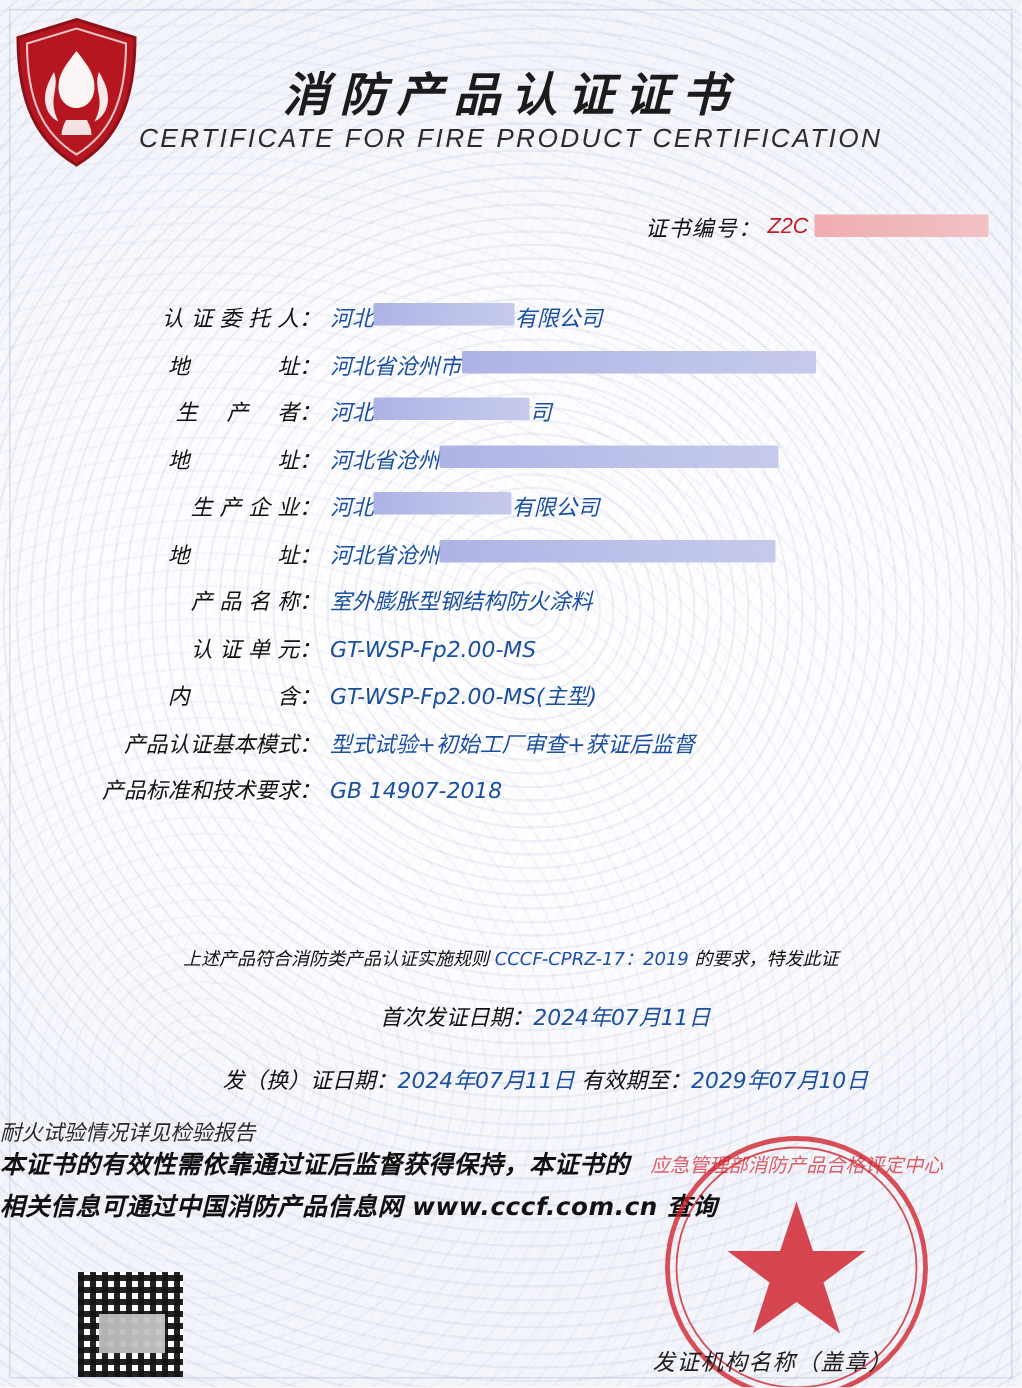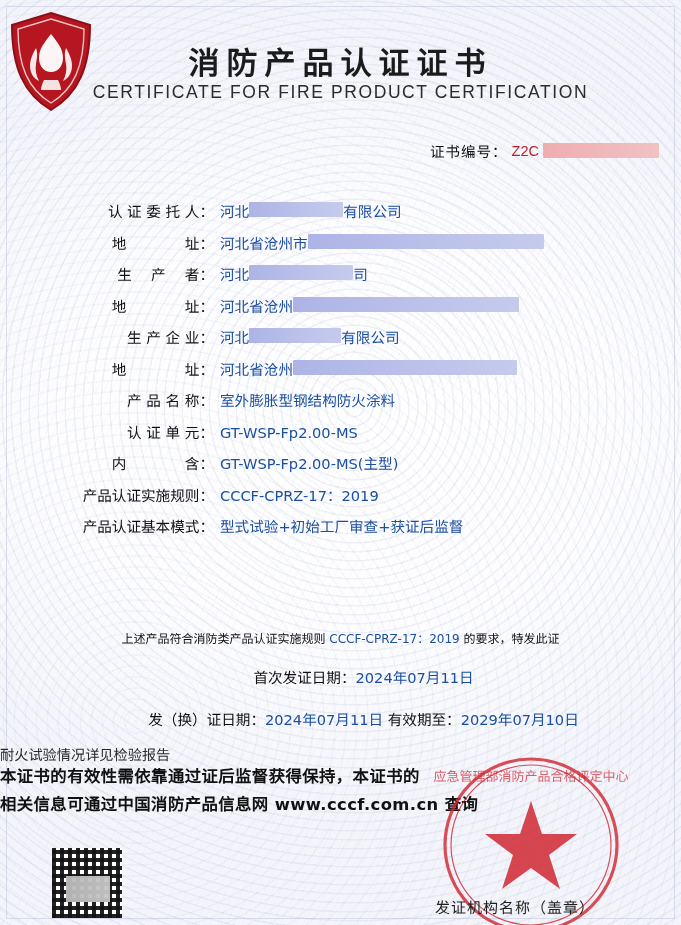--- a/index.html
+++ b/index.html
@@ -11,20 +11,21 @@
     font-family: "DejaVu Sans", "Liberation Sans", sans-serif;
   }
   .cert {
     position: relative;
     width: 681px;
     height: 925px;
     overflow: hidden;
     background:
       radial-gradient(ellipse 520px 380px at 50% 46%, #ffffff 0%, #fdfdff 55%, #f4f5fb 100%),
       #f6f6fb;
+    font-style: italic;
   }
   
   .bg-texture {
     position: absolute;
     inset: 0;
     background-image:
       repeating-radial-gradient(circle at 52% 44%, rgba(160,170,205,0.16) 0px, rgba(160,170,205,0.16) 1px, rgba(255,255,255,0) 2px, rgba(255,255,255,0) 9px),
       repeating-radial-gradient(circle at 20% 78%, rgba(170,178,210,0.10) 0px, rgba(170,178,210,0.10) 1px, rgba(255,255,255,0) 2px, rgba(255,255,255,0) 11px),
       repeating-linear-gradient(115deg, rgba(175,182,212,0.07) 0px, rgba(175,182,212,0.07) 1px, rgba(255,255,255,0) 1px, rgba(255,255,255,0) 7px);
     pointer-events: none;
@@ -301,30 +302,30 @@
     <div class="row">
       <span class="lbl">认 证 单 元：</span>
       <span class="val">GT-WSP-Fp2.00-MS</span>
     </div>
 
     <div class="row">
       <span class="lbl">内　　　　含：</span>
       <span class="val">GT-WSP-Fp2.00-MS(主型)</span>
     </div>
 
-    <div class="row">
-      <span class="lbl">产品认证实施规则：</span>
-      <span class="val">CCCF-CPRZ-17：2019</span>
-    </div>
 
     <div class="row">
       <span class="lbl">产品认证基本模式：</span>
       <span class="val">型式试验+初始工厂审查+获证后监督</span>
     </div>
 
+    <div class="row">
+      <span class="lbl">产品标准和技术要求：</span>
+      <span class="val">GB 14907-2018</span>
+    </div>
 
   </div>
 
   <div class="statement">
     <span>上述产品符合消防类产品认证实施规则 </span><span class="blue">CCCF-CPRZ-17：2019</span><span> 的要求，特发此证</span>
   </div>
 
   <div class="date-line date-first">
     <span>首次发证日期：</span><span class="blue">2024年07月11日</span>
   </div>

